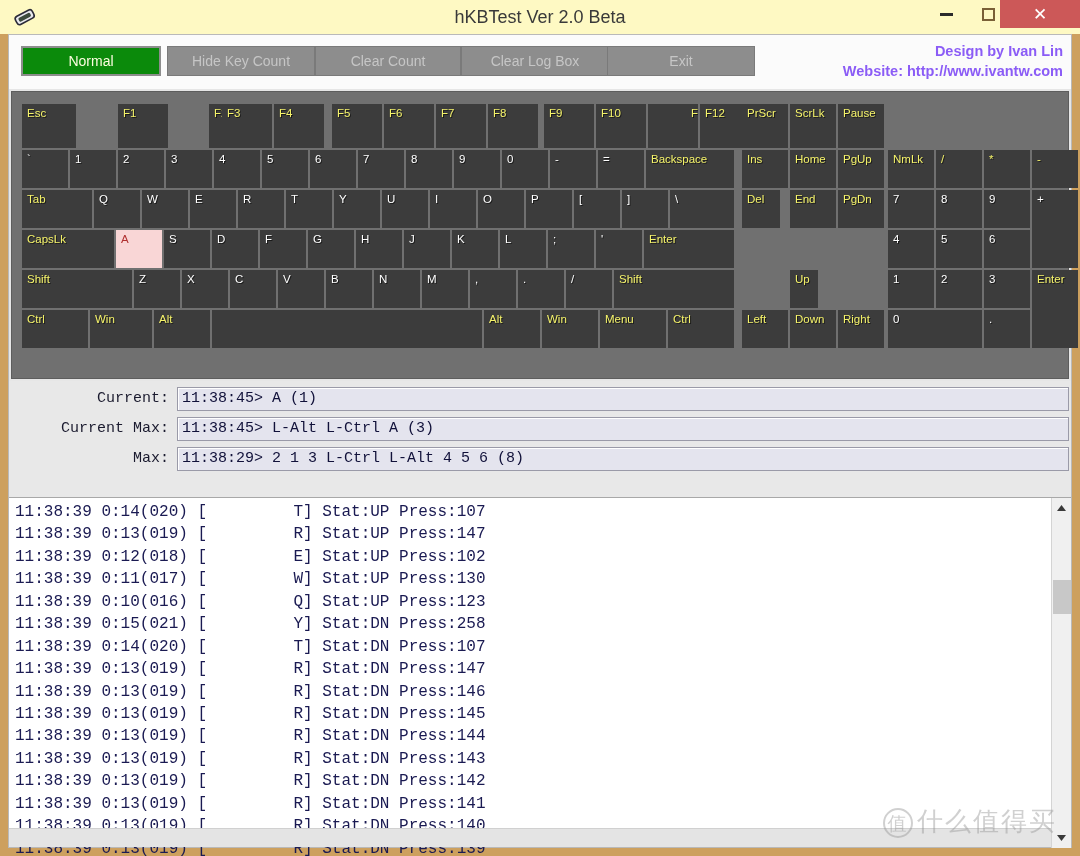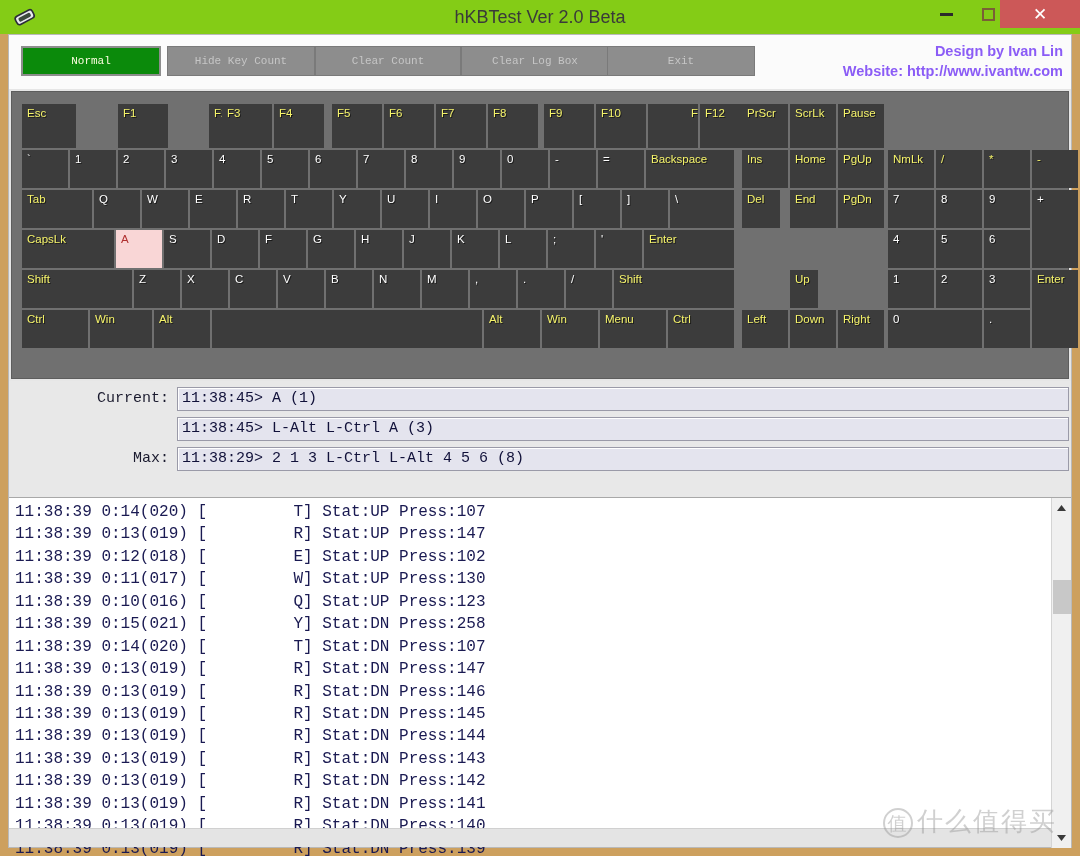--- a/index.html
+++ b/index.html
@@ -15,21 +15,21 @@
   #window {
     position: relative;
     width: 1080px; height: 856px;
     background: #cda05e;
   }
 
   
   #titlebar {
     position: absolute; left: 0; top: 0;
     width: 1080px; height: 34px;
-    background: #84cc16;
+    background: #fef9c3;
   }
   #app-icon {
     position: absolute; left: 10px; top: 3px;
     width: 28px; height: 28px;
   }
   #title-text {
     position: absolute; left: 0; top: 0;
     width: 1080px; height: 34px;
     line-height: 34px;
     text-align: center;
@@ -62,23 +62,23 @@
 
   
   #toolbar {
     position: absolute; left: 0; top: 0;
     width: 1062px; height: 54px;
     background: #fbfbfb;
   }
   .tbtn {
     position: absolute; top: 11px; height: 30px;
     border: 1px solid #8a8a8a;
-    font-size: 11px;
+    font-size: 14px;
     display: flex; align-items: center; justify-content: center;
-    font-family: Liberation Mono, monospace;
+    font-family: Liberation Sans, sans-serif;
   }
   .tbtn.primary {
     background: #0b8a0b; color: #fdfde0;
     border: 2px solid #8d8d8d;
   }
   .tbtn.disabled {
     background: #8d8d8d; color: #c6c6c6;
     border: 1px solid #7a7a7a;
   }
   #tb0 { left: 12px;  width: 140px; }
@@ -360,20 +360,21 @@
         <div class="key" style="left: 876px; top: 218px; width: 94px; height: 38px;">0</div>
         <div class="key" style="left: 972px; top: 218px; width: 46px; height: 38px;">.</div>
       </div>
 
     <div id="status">
       <div class="srow" style="top:6px">
         <div class="slabel">Current:</div>
         <div class="sfield">11:38:45&gt; A (1)</div>
       </div>
       <div class="srow" style="top:36px">
+        <div class="slabel">Current Max:</div>
         <div class="sfield">11:38:45&gt; L-Alt L-Ctrl A (3)</div>
       </div>
       <div class="srow" style="top:66px">
         <div class="slabel">Max:</div>
         <div class="sfield">11:38:29&gt; 2 1 3 L-Ctrl L-Alt 4 5 6 (8)</div>
       </div>
     </div>
 
     <div id="logbox">
       <div id="logtext"><span class="ln">11:38:39 0:14(020) [         T] Stat:UP Press:107</span><span class="ln">11:38:39 0:13(019) [         R] Stat:UP Press:147</span><span class="ln">11:38:39 0:12(018) [         E] Stat:UP Press:102</span><span class="ln">11:38:39 0:11(017) [         W] Stat:UP Press:130</span><span class="ln">11:38:39 0:10(016) [         Q] Stat:UP Press:123</span><span class="ln">11:38:39 0:15(021) [         Y] Stat:DN Press:258</span><span class="ln">11:38:39 0:14(020) [         T] Stat:DN Press:107</span><span class="ln">11:38:39 0:13(019) [         R] Stat:DN Press:147</span><span class="ln">11:38:39 0:13(019) [         R] Stat:DN Press:146</span><span class="ln">11:38:39 0:13(019) [         R] Stat:DN Press:145</span><span class="ln">11:38:39 0:13(019) [         R] Stat:DN Press:144</span><span class="ln">11:38:39 0:13(019) [         R] Stat:DN Press:143</span><span class="ln">11:38:39 0:13(019) [         R] Stat:DN Press:142</span><span class="ln">11:38:39 0:13(019) [         R] Stat:DN Press:141</span><span class="ln">11:38:39 0:13(019) [         R] Stat:DN Press:140</span><span class="ln">11:38:39 0:13(019) [         R] Stat:DN Press:139</span></div>

